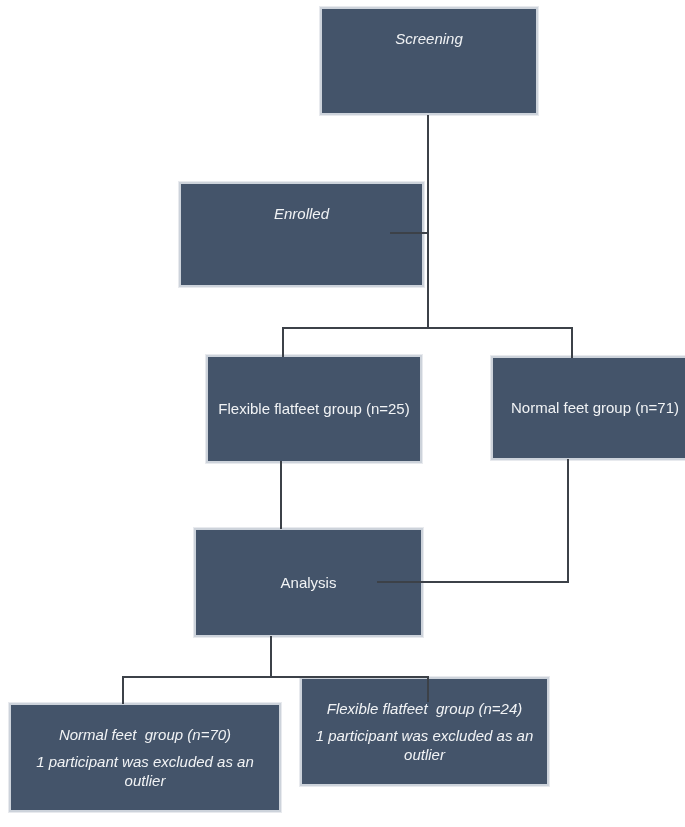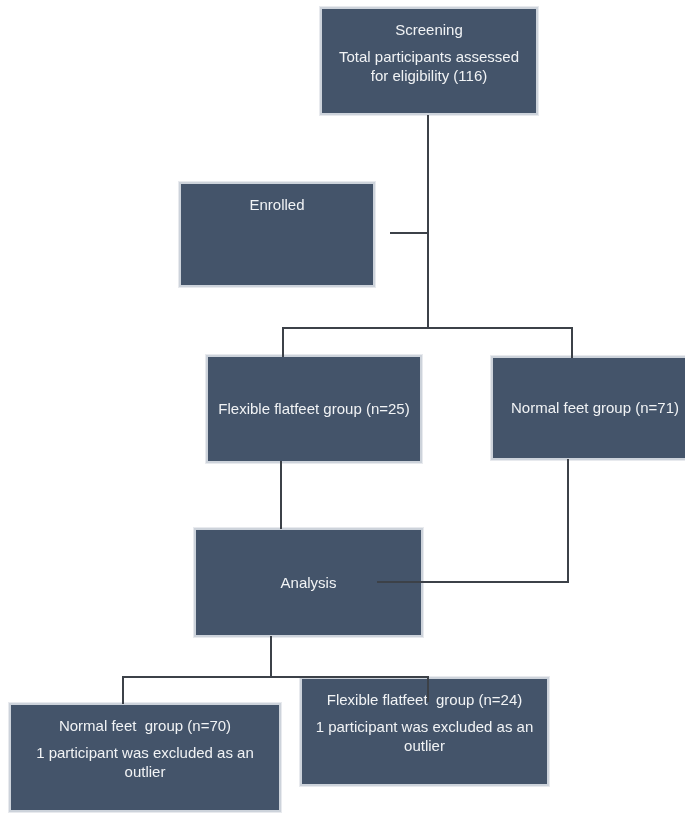--- a/index.html
+++ b/index.html
@@ -22,39 +22,38 @@
     position: absolute;
     box-sizing: border-box;
     background: var(--box-fill);
     border: 2px solid var(--box-border);
     outline: 1px solid #e8eaee;
     color: var(--text);
     text-align: center;
     font-size: 15px;
     line-height: 1.28;
   }
-  .box.top-align { padding-top: 11px; }
+  .box.top-align { padding-top: 20px; font-style: italic; }
   .box.center-align { display: flex; align-items: center; justify-content: center; margin-left: 29px; }
   .box .title { display: block; white-space: pre-wrap; padding: 0 6px; }
   .box .body  { display: block; white-space: pre-wrap; margin-top: 8px; padding: 0 10px; }
   .line { position: absolute; background: var(--line); }
   .hline { height: 2px; }
   .vline { width: 2px; }
 </style>
 </head>
 <body>
 
 <div class="canvas">
 
   <div class="box top-align" style="left:320px; top:7px; width:218px; height:108px;">
     <span class="title">Screening</span>
-    <span class="body">Total participants assessed for eligibility (116)</span>
   </div>
 
-  <div class="box top-align" style="left:179px; top:182px; width:196px; height:105px;">
+  <div class="box top-align" style="left:179px; top:182px; width:245px; height:105px;">
     <span class="title">Enrolled</span>
   </div>
 
   <div class="box center-align" style="left:177px; top:355px; width:216px; height:108px;">
     <span class="title">Flexible flatfeet group (n=25)</span>
   </div>
 
   <div class="box center-align" style="left:462px; top:356px; width:208px; height:104px;">
     <span class="title">Normal feet group (n=71)</span>
   </div>

